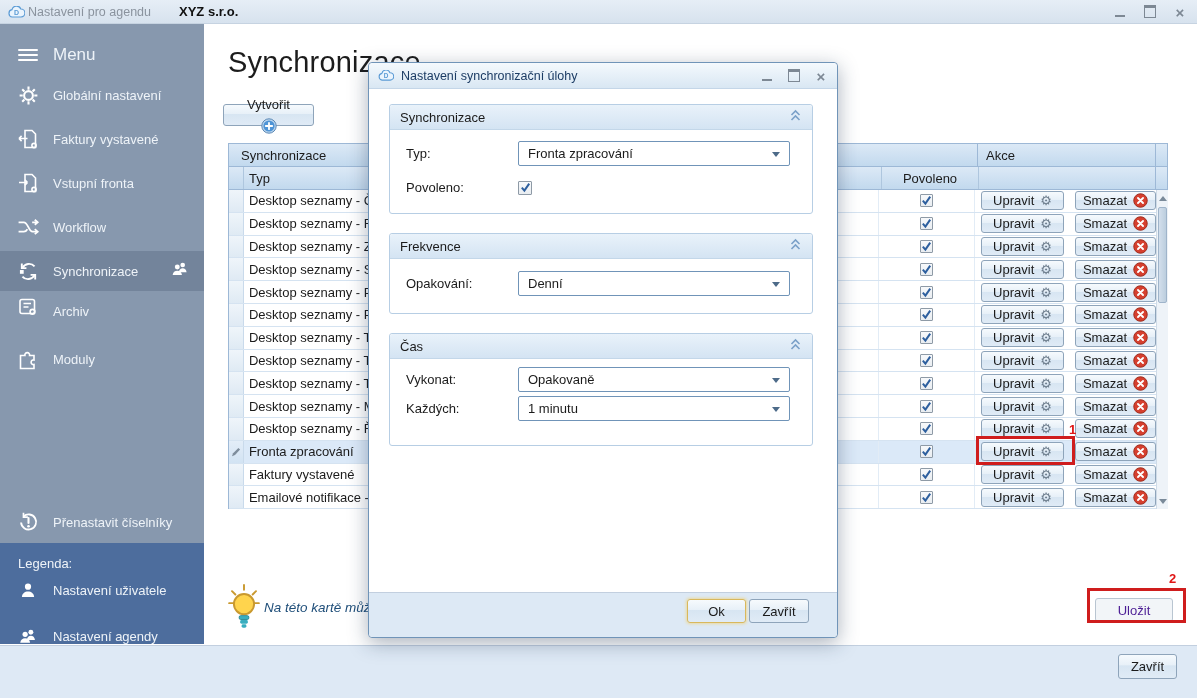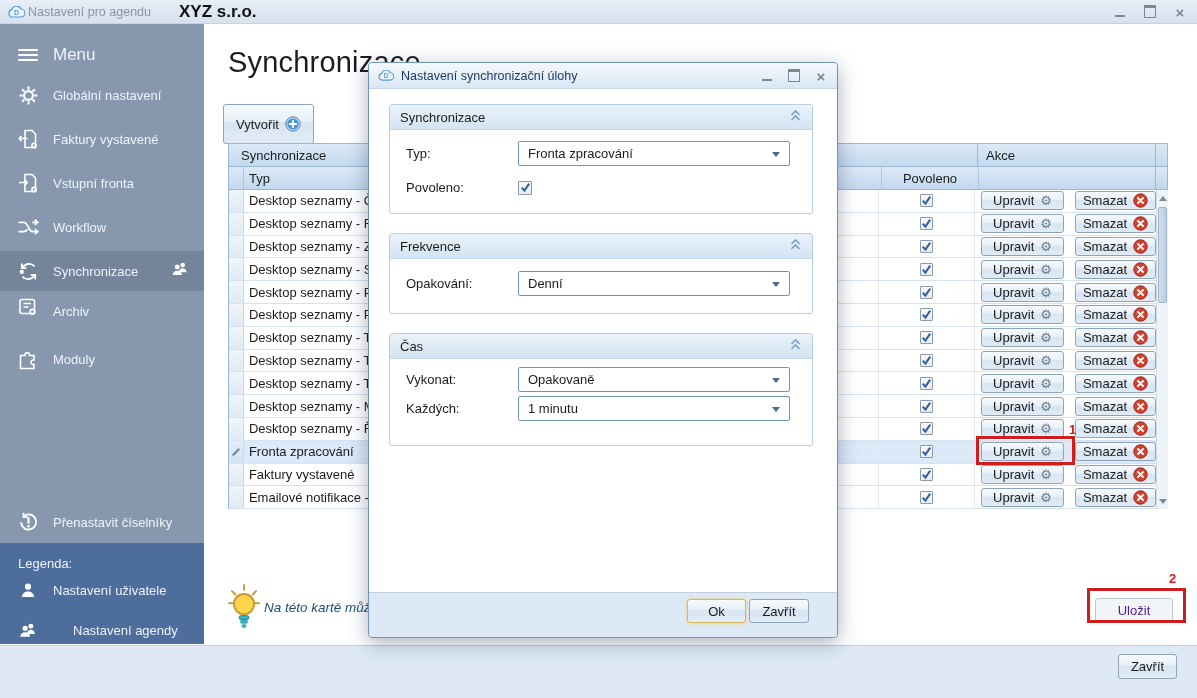--- a/index.html
+++ b/index.html
@@ -9,21 +9,21 @@
     font-family:"Liberation Sans", sans-serif; font-size:13px; color:#1b1b1b;
     -webkit-font-smoothing:antialiased;
   }
   .abs { position:absolute; }
 
   
   .titlebar { position:absolute; left:0; top:0; width:1197px; height:24px;
     background:linear-gradient(#e6eef6,#d7e2ee); border-bottom:1px solid #c6d3e1;
     display:flex; align-items:center;gap:18px; }
   .titlebar .app-title { color:#8a939e; margin-left:6px; font-size:12.5px; }
-  .titlebar .agenda-name { color:#111; font-weight:bold; margin-left:10px; font-size:17px; }
+  .titlebar .agenda-name { color:#111; font-weight:bold; margin-left:10px; font-size:13px; }
   .win-controls { position:absolute; right:10px; top:0; height:24px; display:flex; gap:16px; align-items:center; color:#7d8894; }
   .wc { width:14px; height:14px; display:flex; align-items:flex-end; justify-content:center; cursor:default; }
   .wc-min::after { content:""; width:10px; height:2px; background:#7d8894; margin-bottom:2px; }
   .wc-max::after { content:""; width:10px; height:9px; border:1px solid #7d8894; border-top:3px solid #7d8894; margin-bottom:1px; }
   .wc-close { font-size:15px; font-weight:bold; align-items:center; }
 
   
   .sidebar { position:absolute; left:0; top:24px; width:204px; height:620px; background:#8798ae; }
   .menu-row { position:absolute; left:0; top:14px; width:204px; height:34px; display:flex; align-items:center; color:#eef3f8; }
   .hamburger { width:20px; margin-left:18px; display:flex; flex-direction:column; gap:3px; }
@@ -38,21 +38,21 @@
   .legend-title { position:absolute; left:18px; top:13px; }
   .legend-row { position:absolute; left:0; width:204px; height:26px; display:flex; align-items:center; }
   .legend-row .sb-icon { width:22px; height:22px; margin:0 14px 0 17px; }
 
   
   .page-title { position:absolute; left:228px; top:46px; font-size:29px; font-weight:300; color:#1c1c1c; letter-spacing:.2px; }
   .aero-btn { background:linear-gradient(#f6fafd,#e7f0f8 45%,#d7e5f2 46%,#e0ebf6);
     border:1px solid #8ea4ba; border-radius:3px; display:flex; align-items:center; justify-content:center;
     gap:6px; font-size:13px; color:#1b1b1b; cursor:default; }
   .aero-btn.disabled { background:#f2f5f8; border-color:#b9c5d1; color:#4c1d95; }
-  .btn-create { position:absolute; left:223px; top:104px; width:91px; height:40px; }
+  .btn-create { position:absolute; left:223px; top:104px; width:91px; height:22px;flex-direction:column; }
   .btn-save { position:absolute; left:1095px; top:598px; width:78px; height:24px; }
 
   
   .table { position:absolute; left:228px; top:143px; width:940px; height:366px;
     border:1px solid #9db8d6; background:#fff; }
   .gh-row, .ch-row { display:flex; height:23px; background:linear-gradient(#dcE9f6,#c2d9ee);
     background:linear-gradient(#dce9f6,#c2d9ee); font-size:13px; }
   .gh-row { border-bottom:1px solid #9db8d6; }
   .ch-row { border-bottom:1px solid #9db8d6; }
   .hcell { height:100%; display:flex; align-items:center; }
@@ -261,21 +261,21 @@
     <div class="legend-title">Legenda:</div>
     <div class="legend-row" style="top:34px;">
       <span class="sb-icon">
         <svg width="18" height="18" viewBox="0 0 22 22">
             <circle cx="11" cy="7" r="3.8" fill="#fff"></circle>
             <path d="M3.5 19.5c.4-4.2 3.4-6.6 7.5-6.6s7.1 2.4 7.5 6.6z" fill="#fff"></path>
           </svg>
       </span>
       <span>Nastavení uživatele</span>
     </div>
-    <div class="legend-row" style="top:74px;gap:20px;">
+    <div class="legend-row" style="top:80px;">
       <span class="sb-icon">
         <svg width="20" height="18" viewBox="0 0 22 22">
             <g fill="#fff">
               <circle cx="14.5" cy="6.5" r="3"></circle>
               <path d="M9.5 16c.3-3.4 2.6-5.2 5-5.2 2.5 0 4.7 1.8 5 5.2z"></path>
               <circle cx="7.5" cy="9" r="3.2"></circle>
               <path d="M1.5 19.4c.3-3.6 2.8-5.6 6-5.6 3.3 0 5.7 2 6 5.6z"></path>
             </g>
           </svg>
       </span>

